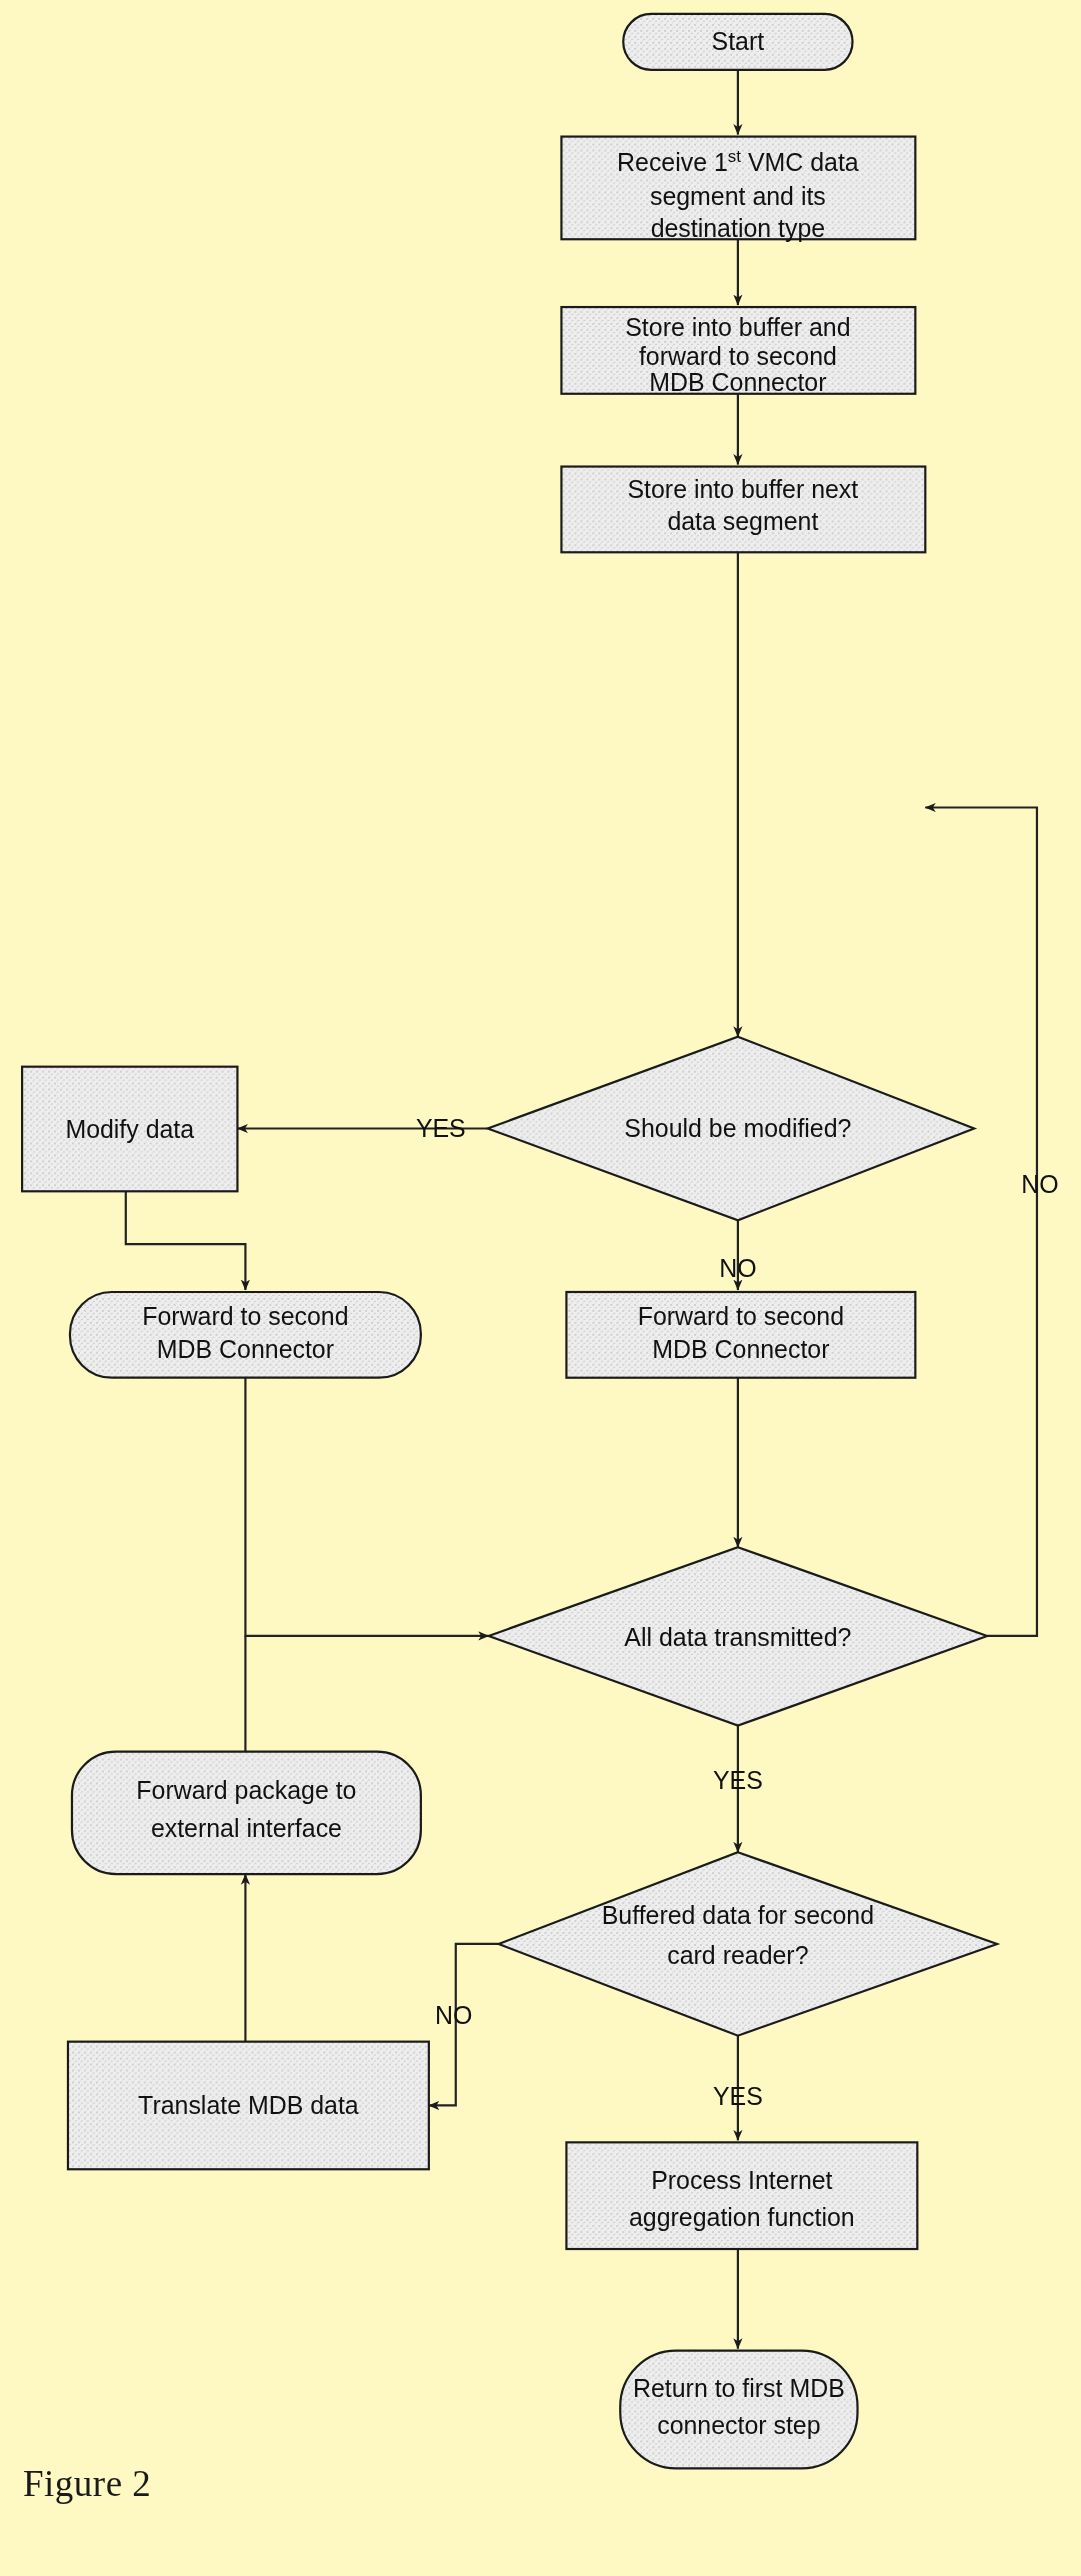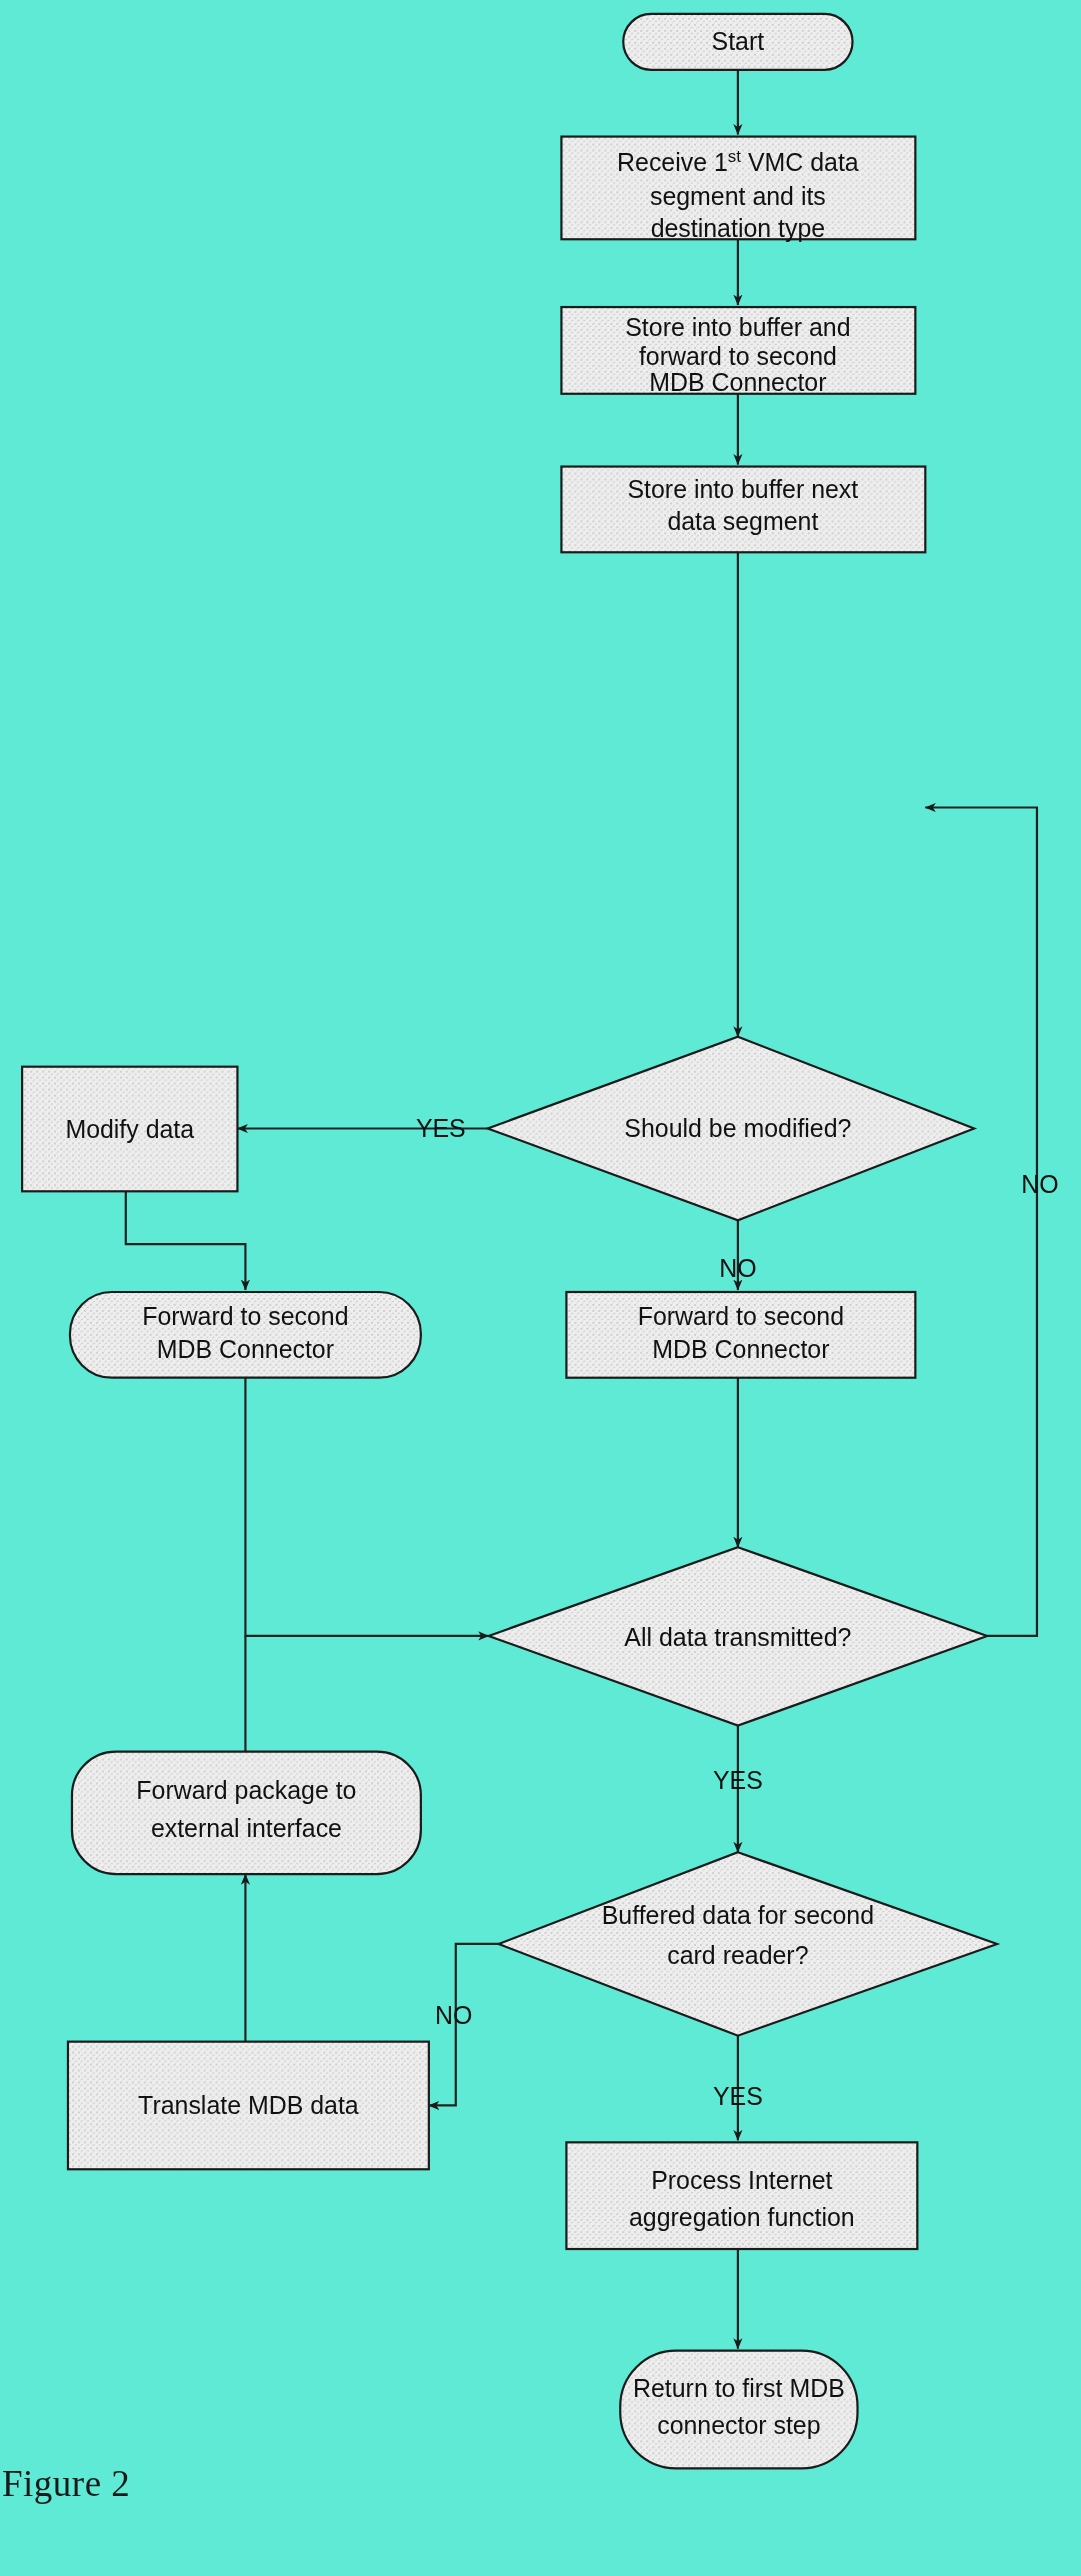--- a/index.html
+++ b/index.html
@@ -1,21 +1,21 @@
 <!DOCTYPE html>
 <html><head>
 <meta charset="utf-8">
 <style>
   html,body{margin:0;padding:0;background:#ffffff;}
   body{width:1082px;height:2576px;font-family:"Liberation Sans",sans-serif;}
-  #stage{position:relative;width:1082px;height:2576px;overflow:hidden;background:#5eead4;}
+  #stage{position:relative;width:1082px;height:2576px;overflow:hidden;background:#fef9c3;}
   svg#flow{position:absolute;left:0;top:0;width:1082px;height:2576px;}
   .nodetext{font-family:"Liberation Sans",sans-serif;font-size:25px;fill:#111;}
   .edgelabel{font-family:"Liberation Sans",sans-serif;font-size:25px;fill:#111;}
-  .caption{position:absolute;left:2px;top:2462px;font-family:"Liberation Serif",serif;
+  .caption{position:absolute;left:23px;top:2462px;font-family:"Liberation Serif",serif;
            font-size:37px;color:#1a1a1a;letter-spacing:0.5px;}
   .shape{stroke:#1b1b1b;stroke-width:2.2;}
   .lnk{stroke:#222;stroke-width:2.2;fill:none;}
 </style>
 </head>
 <body>
 
 <div id="stage">
 
   <svg id="flow" viewBox="0 0 1085 2584">

